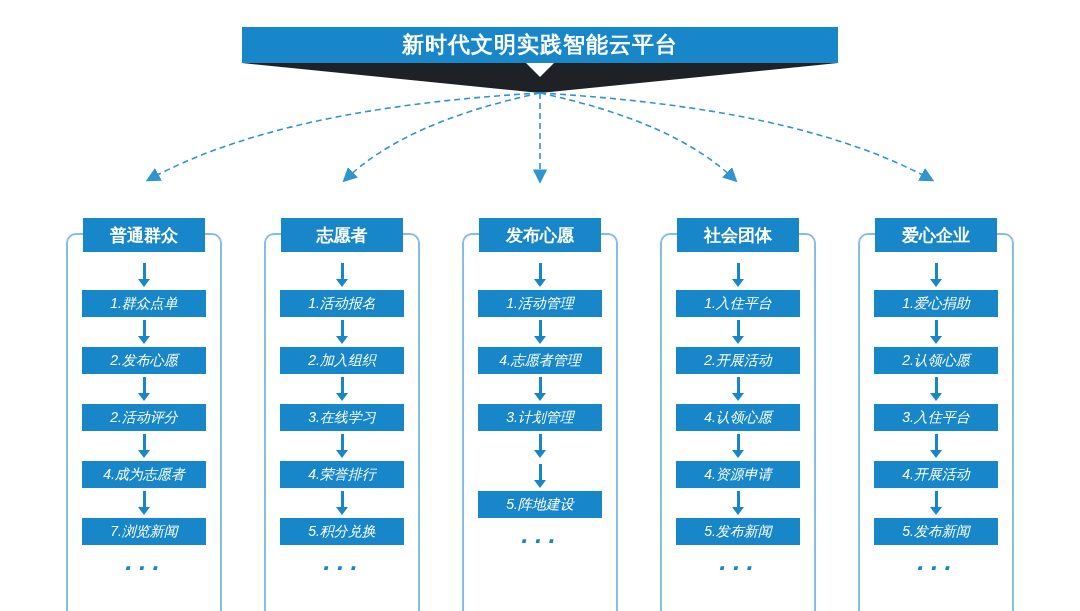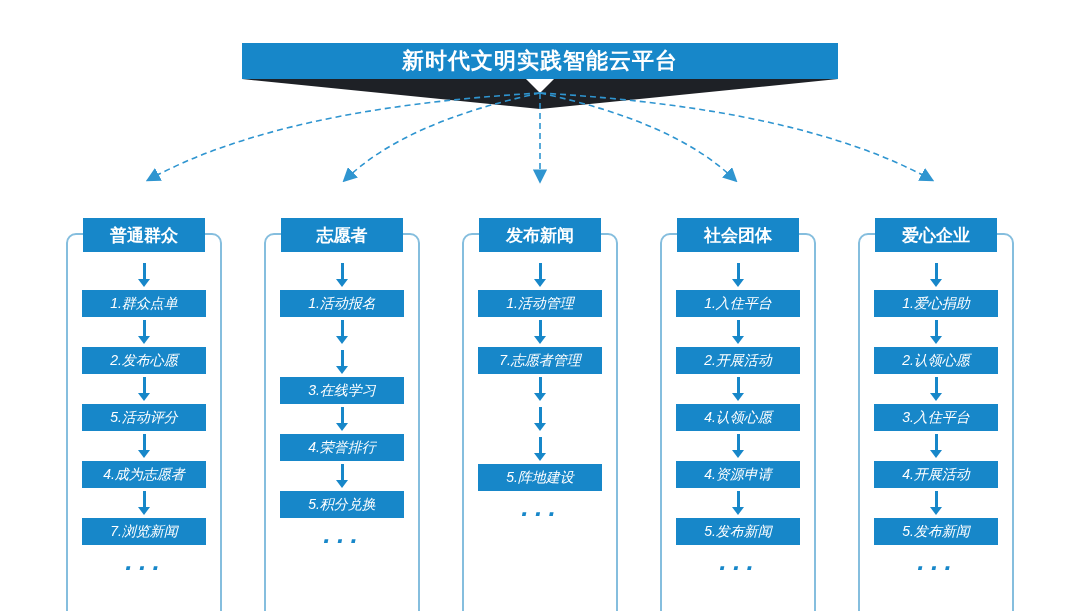--- a/index.html
+++ b/index.html
@@ -29,21 +29,20 @@
     width:596px;
     height:36px;
     background:var(--primary);
     color:#ffffff;
     font-size:22px;
     font-weight:700;
     letter-spacing:1px;
     display:flex;
     align-items:center;
     justify-content:center;
-    margin-top:16px;
   }
   .banner-shadow{display:block;}
   .banner-shadow .tri{fill:var(--shadow);}
   .banner-shadow .notch{fill:#ffffff;}
 
   
   .curves{
     position:absolute;
     left:0;top:0;
     width:1080px;height:611px;
@@ -175,21 +174,21 @@
         <div class="item">1.群众点单</div>
         <div class="v-arrow">
             <i class="st"></i>
             <i class="hd"></i>
           </div>
         <div class="item">2.发布心愿</div>
         <div class="v-arrow">
             <i class="st"></i>
             <i class="hd"></i>
           </div>
-        <div class="item">5.活动评分</div>
+        <div class="item">2.活动评分</div>
         <div class="v-arrow">
             <i class="st"></i>
             <i class="hd"></i>
           </div>
         <div class="item">4.成为志愿者</div>
         <div class="v-arrow">
             <i class="st"></i>
             <i class="hd"></i>
           </div>
         <div class="item">7.浏览新闻</div>
@@ -202,56 +201,58 @@
       <div class="flow">
         <div class="v-arrow">
             <i class="st"></i>
             <i class="hd"></i>
           </div>
         <div class="item">1.活动报名</div>
         <div class="v-arrow">
             <i class="st"></i>
             <i class="hd"></i>
           </div>
+        <div class="item">2.加入组织</div>
         <div class="v-arrow">
             <i class="st"></i>
             <i class="hd"></i>
           </div>
         <div class="item">3.在线学习</div>
         <div class="v-arrow">
             <i class="st"></i>
             <i class="hd"></i>
           </div>
         <div class="item">4.荣誉排行</div>
         <div class="v-arrow">
             <i class="st"></i>
             <i class="hd"></i>
           </div>
         <div class="item">5.积分兑换</div>
         <div class="dots">···</div>
       </div>
     </div>
 
     <div class="column">
-      <div class="col-header">发布新闻</div>
+      <div class="col-header">发布心愿</div>
       <div class="flow">
         <div class="v-arrow">
             <i class="st"></i>
             <i class="hd"></i>
           </div>
         <div class="item">1.活动管理</div>
         <div class="v-arrow">
             <i class="st"></i>
             <i class="hd"></i>
           </div>
-        <div class="item">7.志愿者管理</div>
-        <div class="v-arrow">
-            <i class="st"></i>
-            <i class="hd"></i>
-          </div>
+        <div class="item">4.志愿者管理</div>
+        <div class="v-arrow">
+            <i class="st"></i>
+            <i class="hd"></i>
+          </div>
+        <div class="item">3.计划管理</div>
         <div class="v-arrow">
             <i class="st"></i>
             <i class="hd"></i>
           </div>
         <div class="v-arrow">
             <i class="st"></i>
             <i class="hd"></i>
           </div>
         <div class="item">5.阵地建设</div>
         <div class="dots">···</div>

